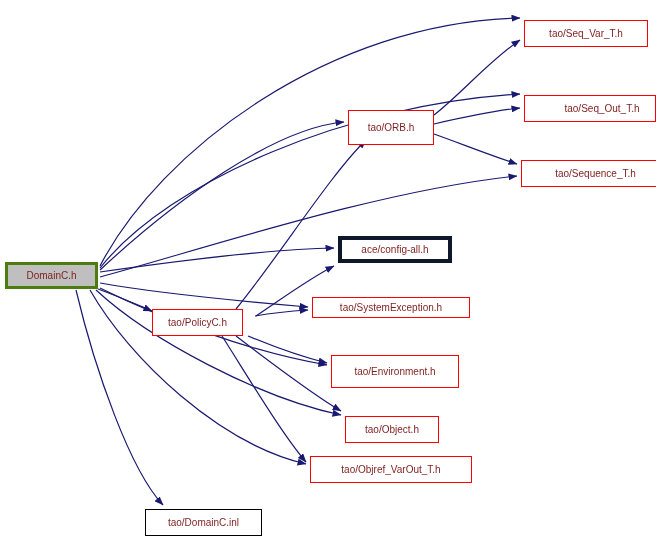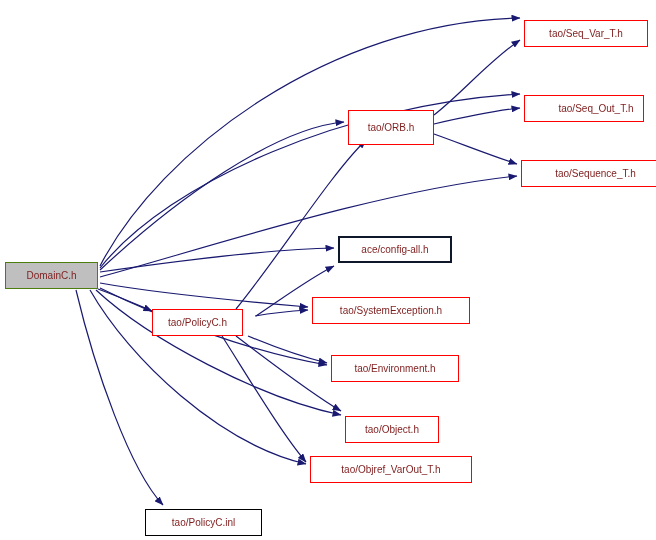--- a/index.html
+++ b/index.html
@@ -2,23 +2,23 @@
 <html><head>
 <meta charset="utf-8">
 <style>
   html,body{margin:0;padding:0;background:#ffffff;}
   body{font-family:"Liberation Sans",sans-serif;}
   #graph{position:relative;width:656px;height:540px;background:#ffffff;overflow:hidden;}
   #edges{position:absolute;left:0;top:0;width:656px;height:540px;}
   .node{position:absolute;box-sizing:border-box;display:flex;align-items:center;justify-content:center;
         font-size:10px;line-height:1;white-space:nowrap;color:#7f1d1d;background:#ffffff;}
   .node.red{border:1px solid #ff0000;}
-  .node.gray{border:2px solid #0f172a;}
+  .node.gray{border:4px solid #0f172a;}
   .node.black{border:1px solid #000000;}
-  .node.current{background:#bfbfbf;border:1px solid #4d7c0f;}
+  .node.current{background:#bfbfbf;border:3px solid #4d7c0f;}
   .node span{pointer-events:none;}
 </style>
 </head>
 <body>
 
 <div id="graph">
   <svg id="edges" viewBox="0 0 656 540" xmlns="http://www.w3.org/2000/svg">
     <defs>
       <marker id="arrowhead" markerWidth="9" markerHeight="7" refX="8.5" refY="3.5" orient="auto" markerUnits="userSpaceOnUse">
         <polygon points="0,0 9,3.5 0,7" fill="#191970"></polygon>
@@ -47,44 +47,44 @@
         <path d="M222,336 C250,380 282,434 306,462" fill="none" stroke="#191970" stroke-width="1.2" marker-end="url(#arrowhead)"></path>
       </g>
   </svg>
   <div id="node-layer">
       <div class="node current" style="left: 5px; top: 262px; width: 93px; height: 27px;">
         <span>DomainC.h</span>
       </div>
       <div class="node red" style="left: 524px; top: 20px; width: 124px; height: 27px;">
         <span>tao/Seq_Var_T.h</span>
       </div>
-      <div class="node red" style="left: 524px; top: 95px; width: 120px; height: 27px; padding-left: 24px;">
+      <div class="node red" style="left: 524px; top: 95px; width: 132px; height: 27px; padding-left: 24px;">
         <span>tao/Seq_Out_T.h</span>
       </div>
       <div class="node red" style="left: 348px; top: 110px; width: 86px; height: 35px;">
         <span>tao/ORB.h</span>
       </div>
       <div class="node red" style="left: 521px; top: 160px; width: 149px; height: 27px; text-align: right;">
         <span>tao/Sequence_T.h</span>
       </div>
       <div class="node gray" style="left: 338px; top: 236px; width: 114px; height: 27px;">
         <span>ace/config-all.h</span>
       </div>
-      <div class="node red" style="left: 312px; top: 297px; width: 158px; height: 27px;">
+      <div class="node red" style="left: 312px; top: 297px; width: 158px; height: 21px;">
         <span>tao/SystemException.h</span>
       </div>
       <div class="node red" style="left: 152px; top: 309px; width: 91px; height: 27px;">
         <span>tao/PolicyC.h</span>
       </div>
-      <div class="node red" style="left: 331px; top: 355px; width: 128px; height: 27px;">
+      <div class="node red" style="left: 331px; top: 355px; width: 128px; height: 33px;">
         <span>tao/Environment.h</span>
       </div>
       <div class="node red" style="left: 345px; top: 416px; width: 94px; height: 27px;">
         <span>tao/Object.h</span>
       </div>
       <div class="node red" style="left: 310px; top: 456px; width: 162px; height: 27px; justify-content: center;">
         <span>tao/Objref_VarOut_T.h</span>
       </div>
       <div class="node black" style="left: 145px; top: 509px; width: 117px; height: 27px;">
-        <span>tao/PolicyC.inl</span>
+        <span>tao/DomainC.inl</span>
       </div>
     </div>
 </div>
 
 </body></html>

